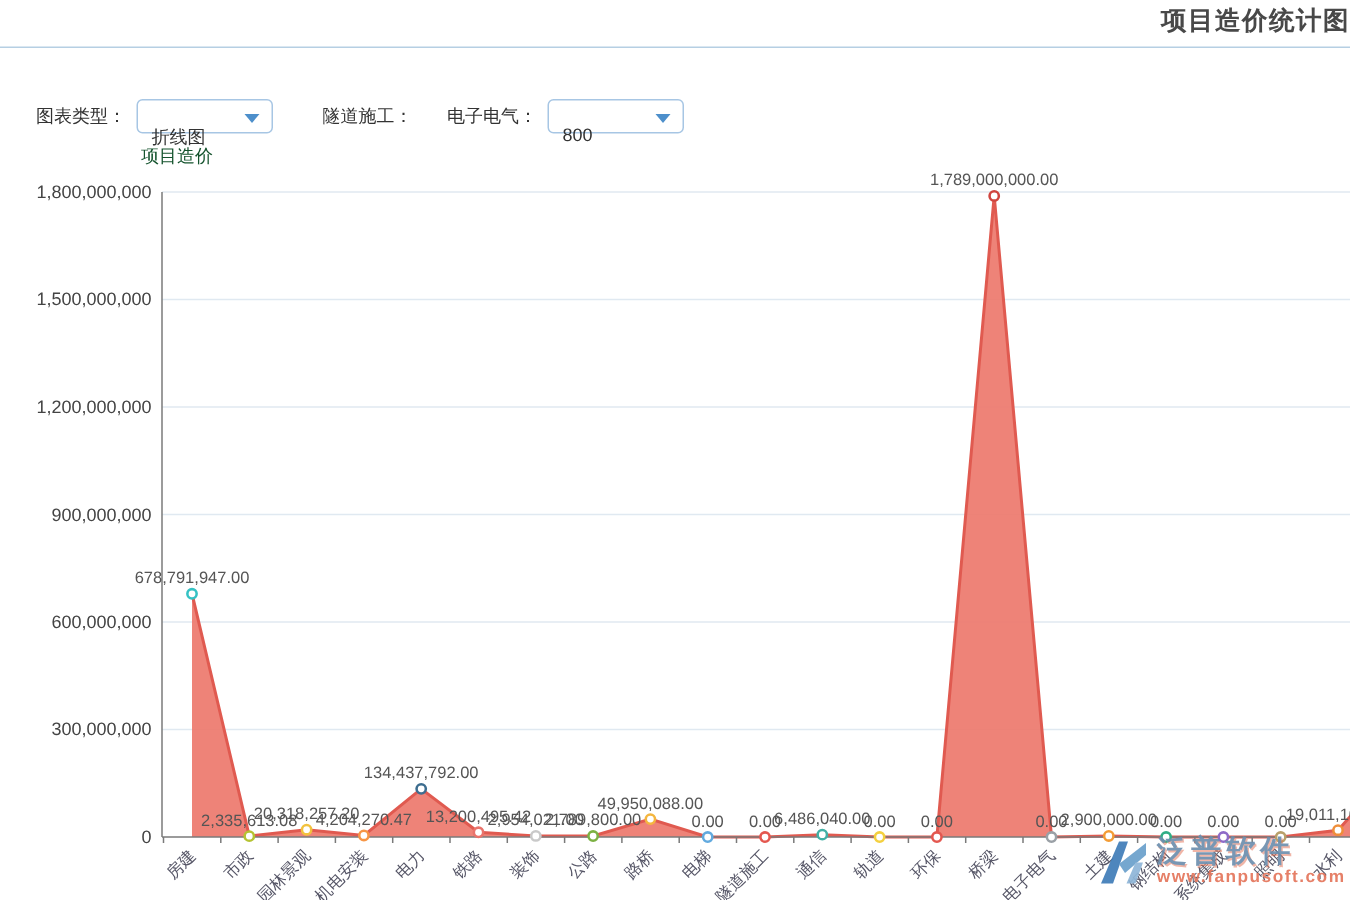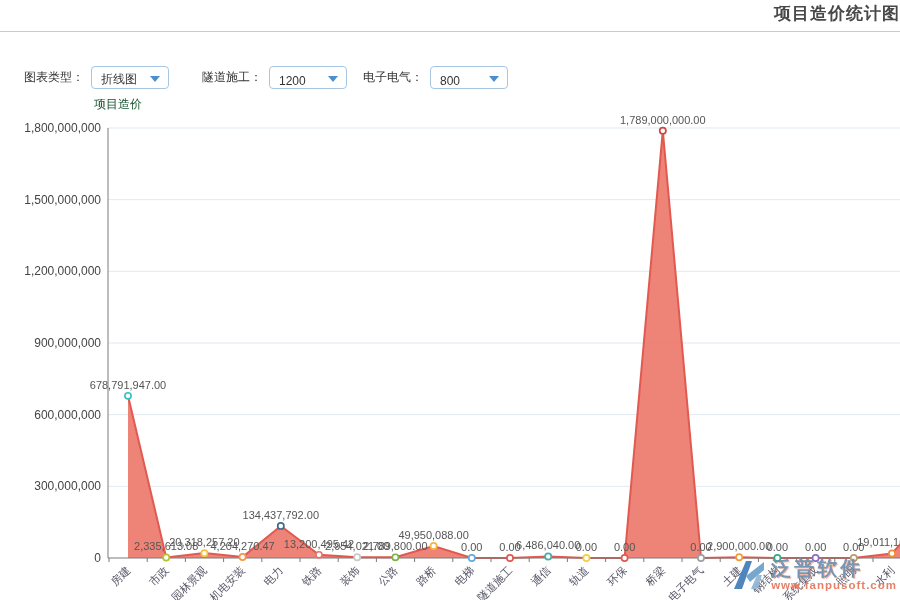--- a/index.html
+++ b/index.html
@@ -15,23 +15,23 @@
     position:absolute;top:31px;left:0;width:900px;height:0;
     border-top:1px solid #b6cfe3;
   }
   .controls{
     position:absolute;top:45px;left:24px;height:24px;
     display:flex;align-items:center;margin-top:20px;
   }
   .ctrl-group{display:flex;align-items:center;}
   .ctrl-label{font-size:12px;color:#333;margin-right:7px;white-space:nowrap;}
   .dropdown{
-    width:78px;height:23px;box-sizing:border-box;position:relative;
+    width:91px;height:23px;box-sizing:border-box;position:relative;
     border:1px solid #a7c6e4;border-radius:4px;background:#fff;
-    display:flex;align-items:flex-end;padding:4px 22px 0 9px;
+    display:flex;align-items:flex-start;padding:16px 22px 0 9px;
     font-size:12px;color:#333;cursor:pointer;
   }
   .dd-gap1{margin-right:17px;}
   .ctrl-group + .ctrl-group{margin-left:16px;}
   .caret{
     position:absolute;right:8px;top:9px;width:0;height:0;
     border-left:5px solid transparent;border-right:5px solid transparent;
     border-top:6px solid #4d8fcb;
   }
   .axis-title{
@@ -60,24 +60,20 @@
 <div class="controls">
   <div class="ctrl-group">
     <span class="ctrl-label">图表类型：</span>
     <div class="dropdown dd-gap1">
       <span>折线图</span>
       <span class="caret"></span>
     </div>
   </div>
   <div class="ctrl-group">
     <span class="ctrl-label">隧道施工：</span>
-    <div class="dropdown">
-      <span>1200</span>
-      <span class="caret"></span>
-    </div>
   </div>
   <div class="ctrl-group">
     <span class="ctrl-label">电子电气：</span>
     <div class="dropdown">
       <span>800</span>
       <span class="caret"></span>
     </div>
   </div>
 </div>
 

